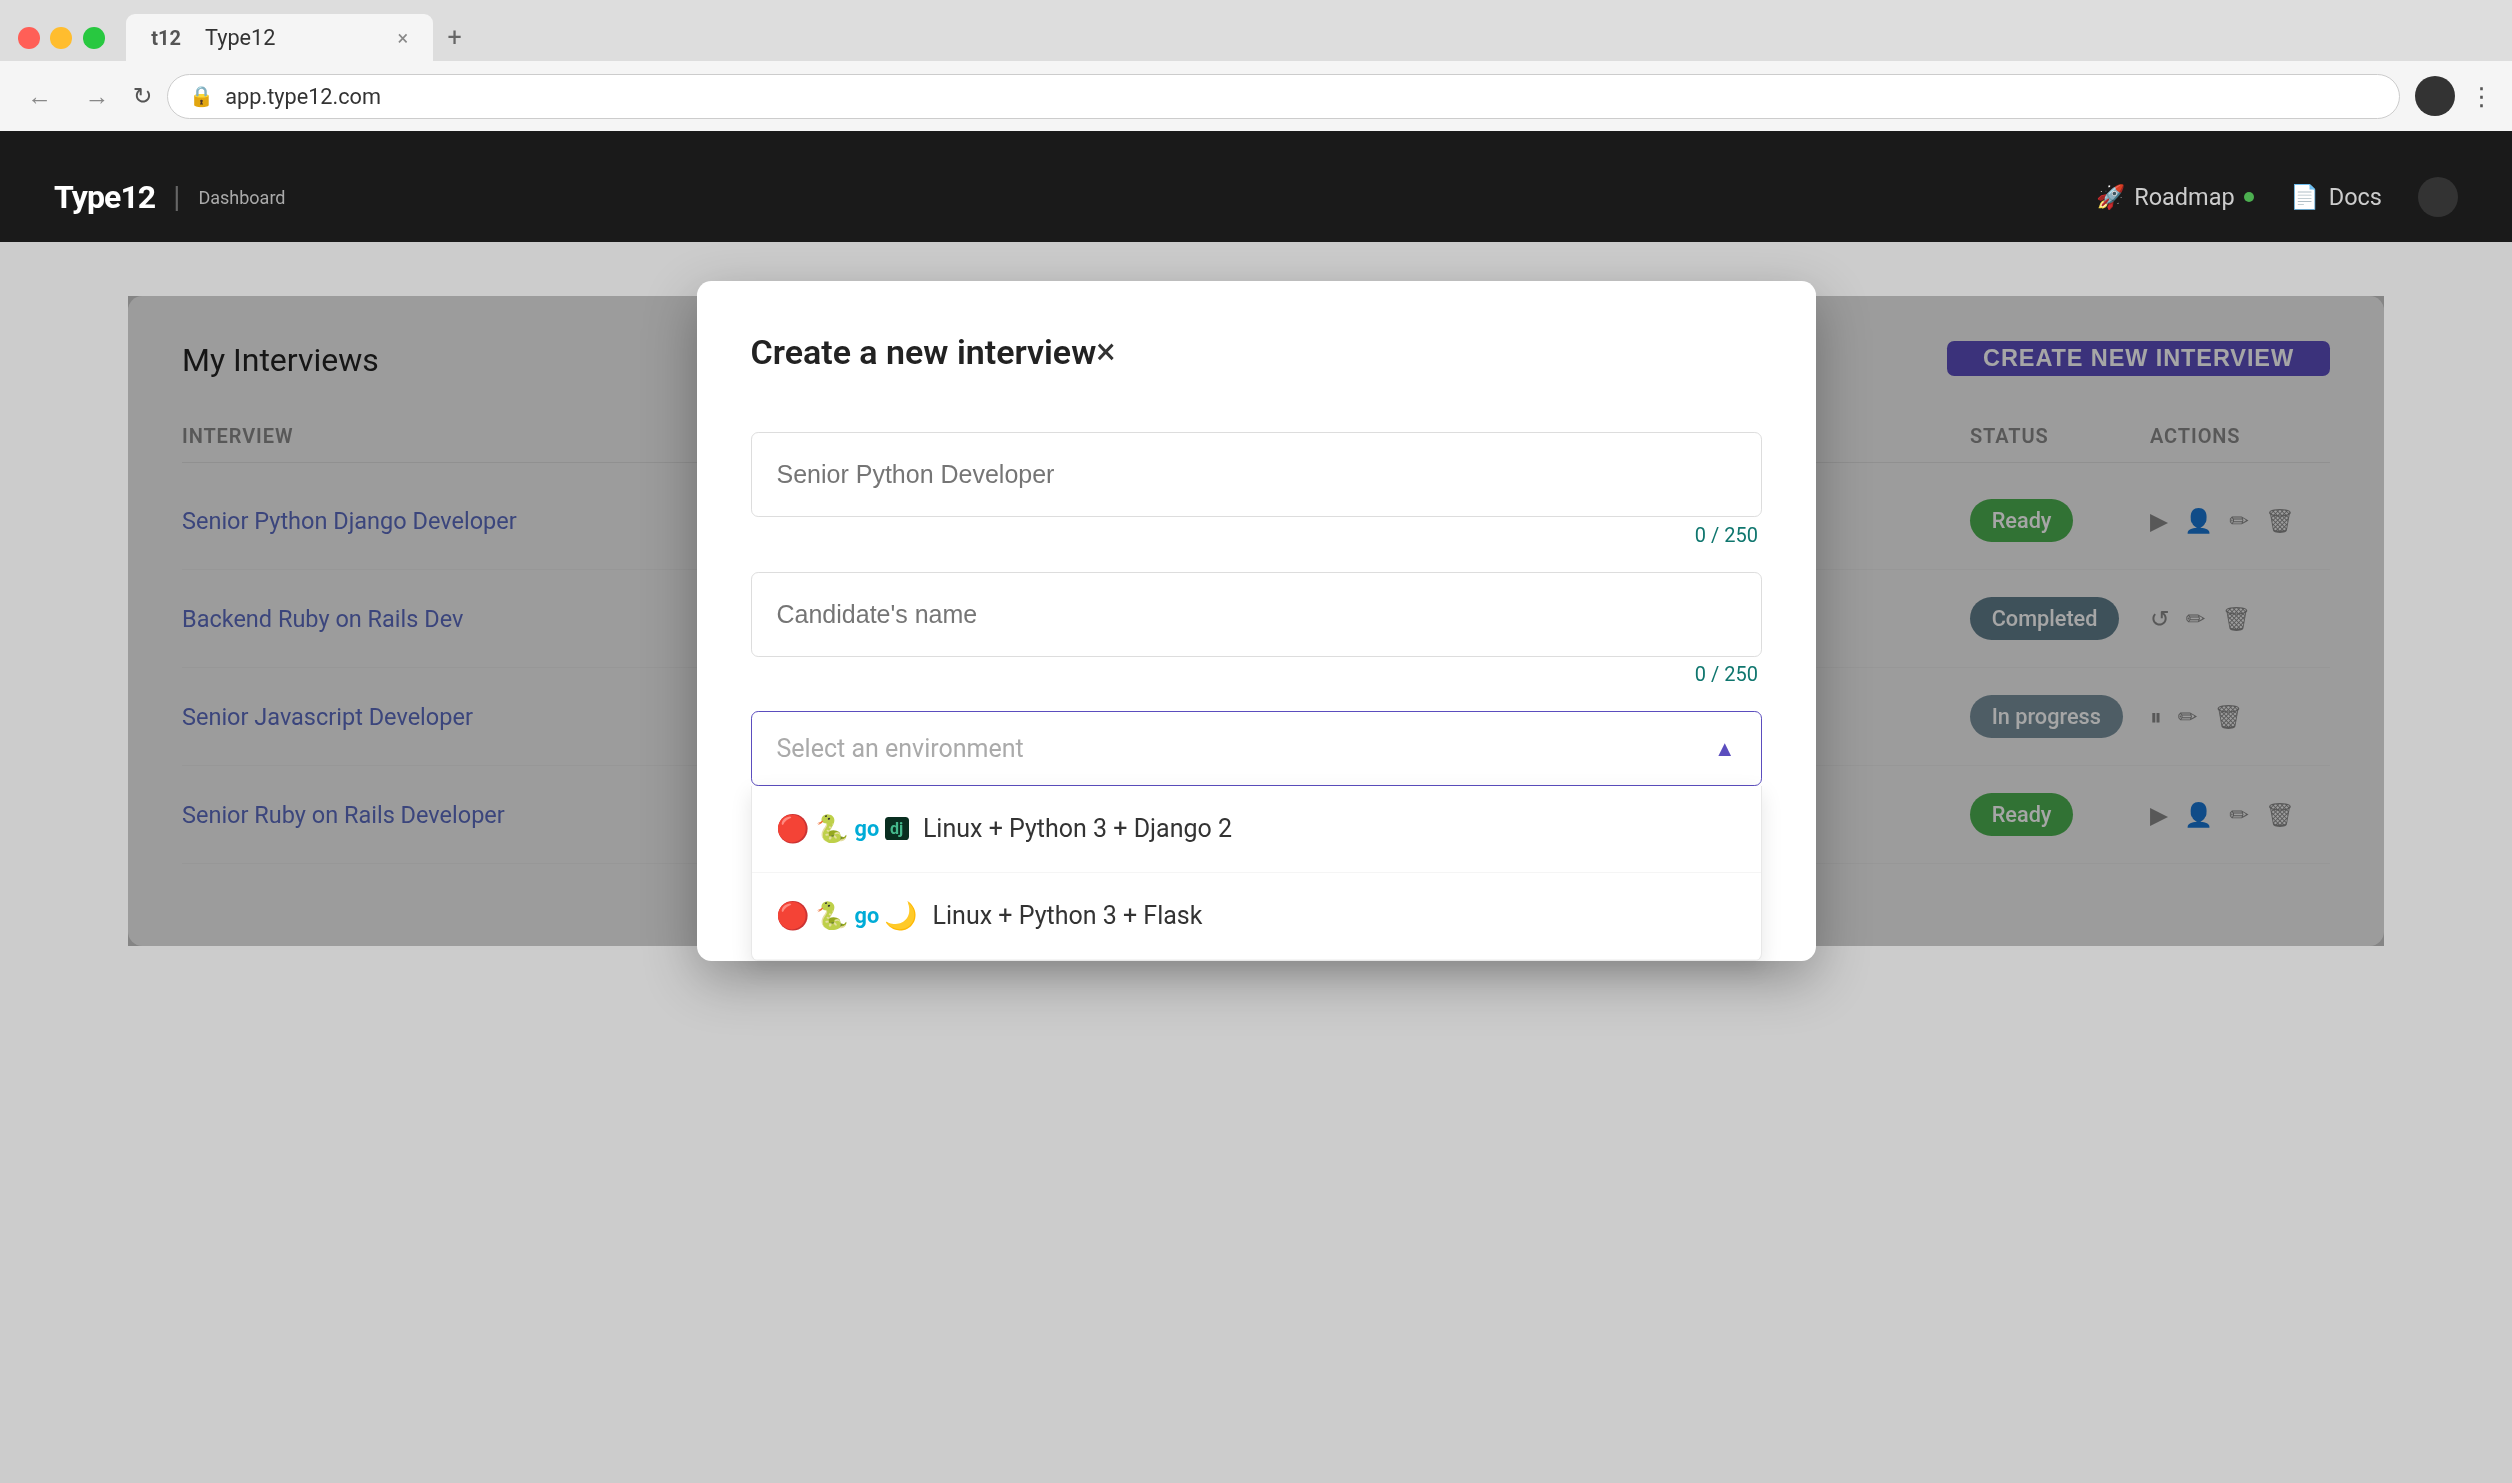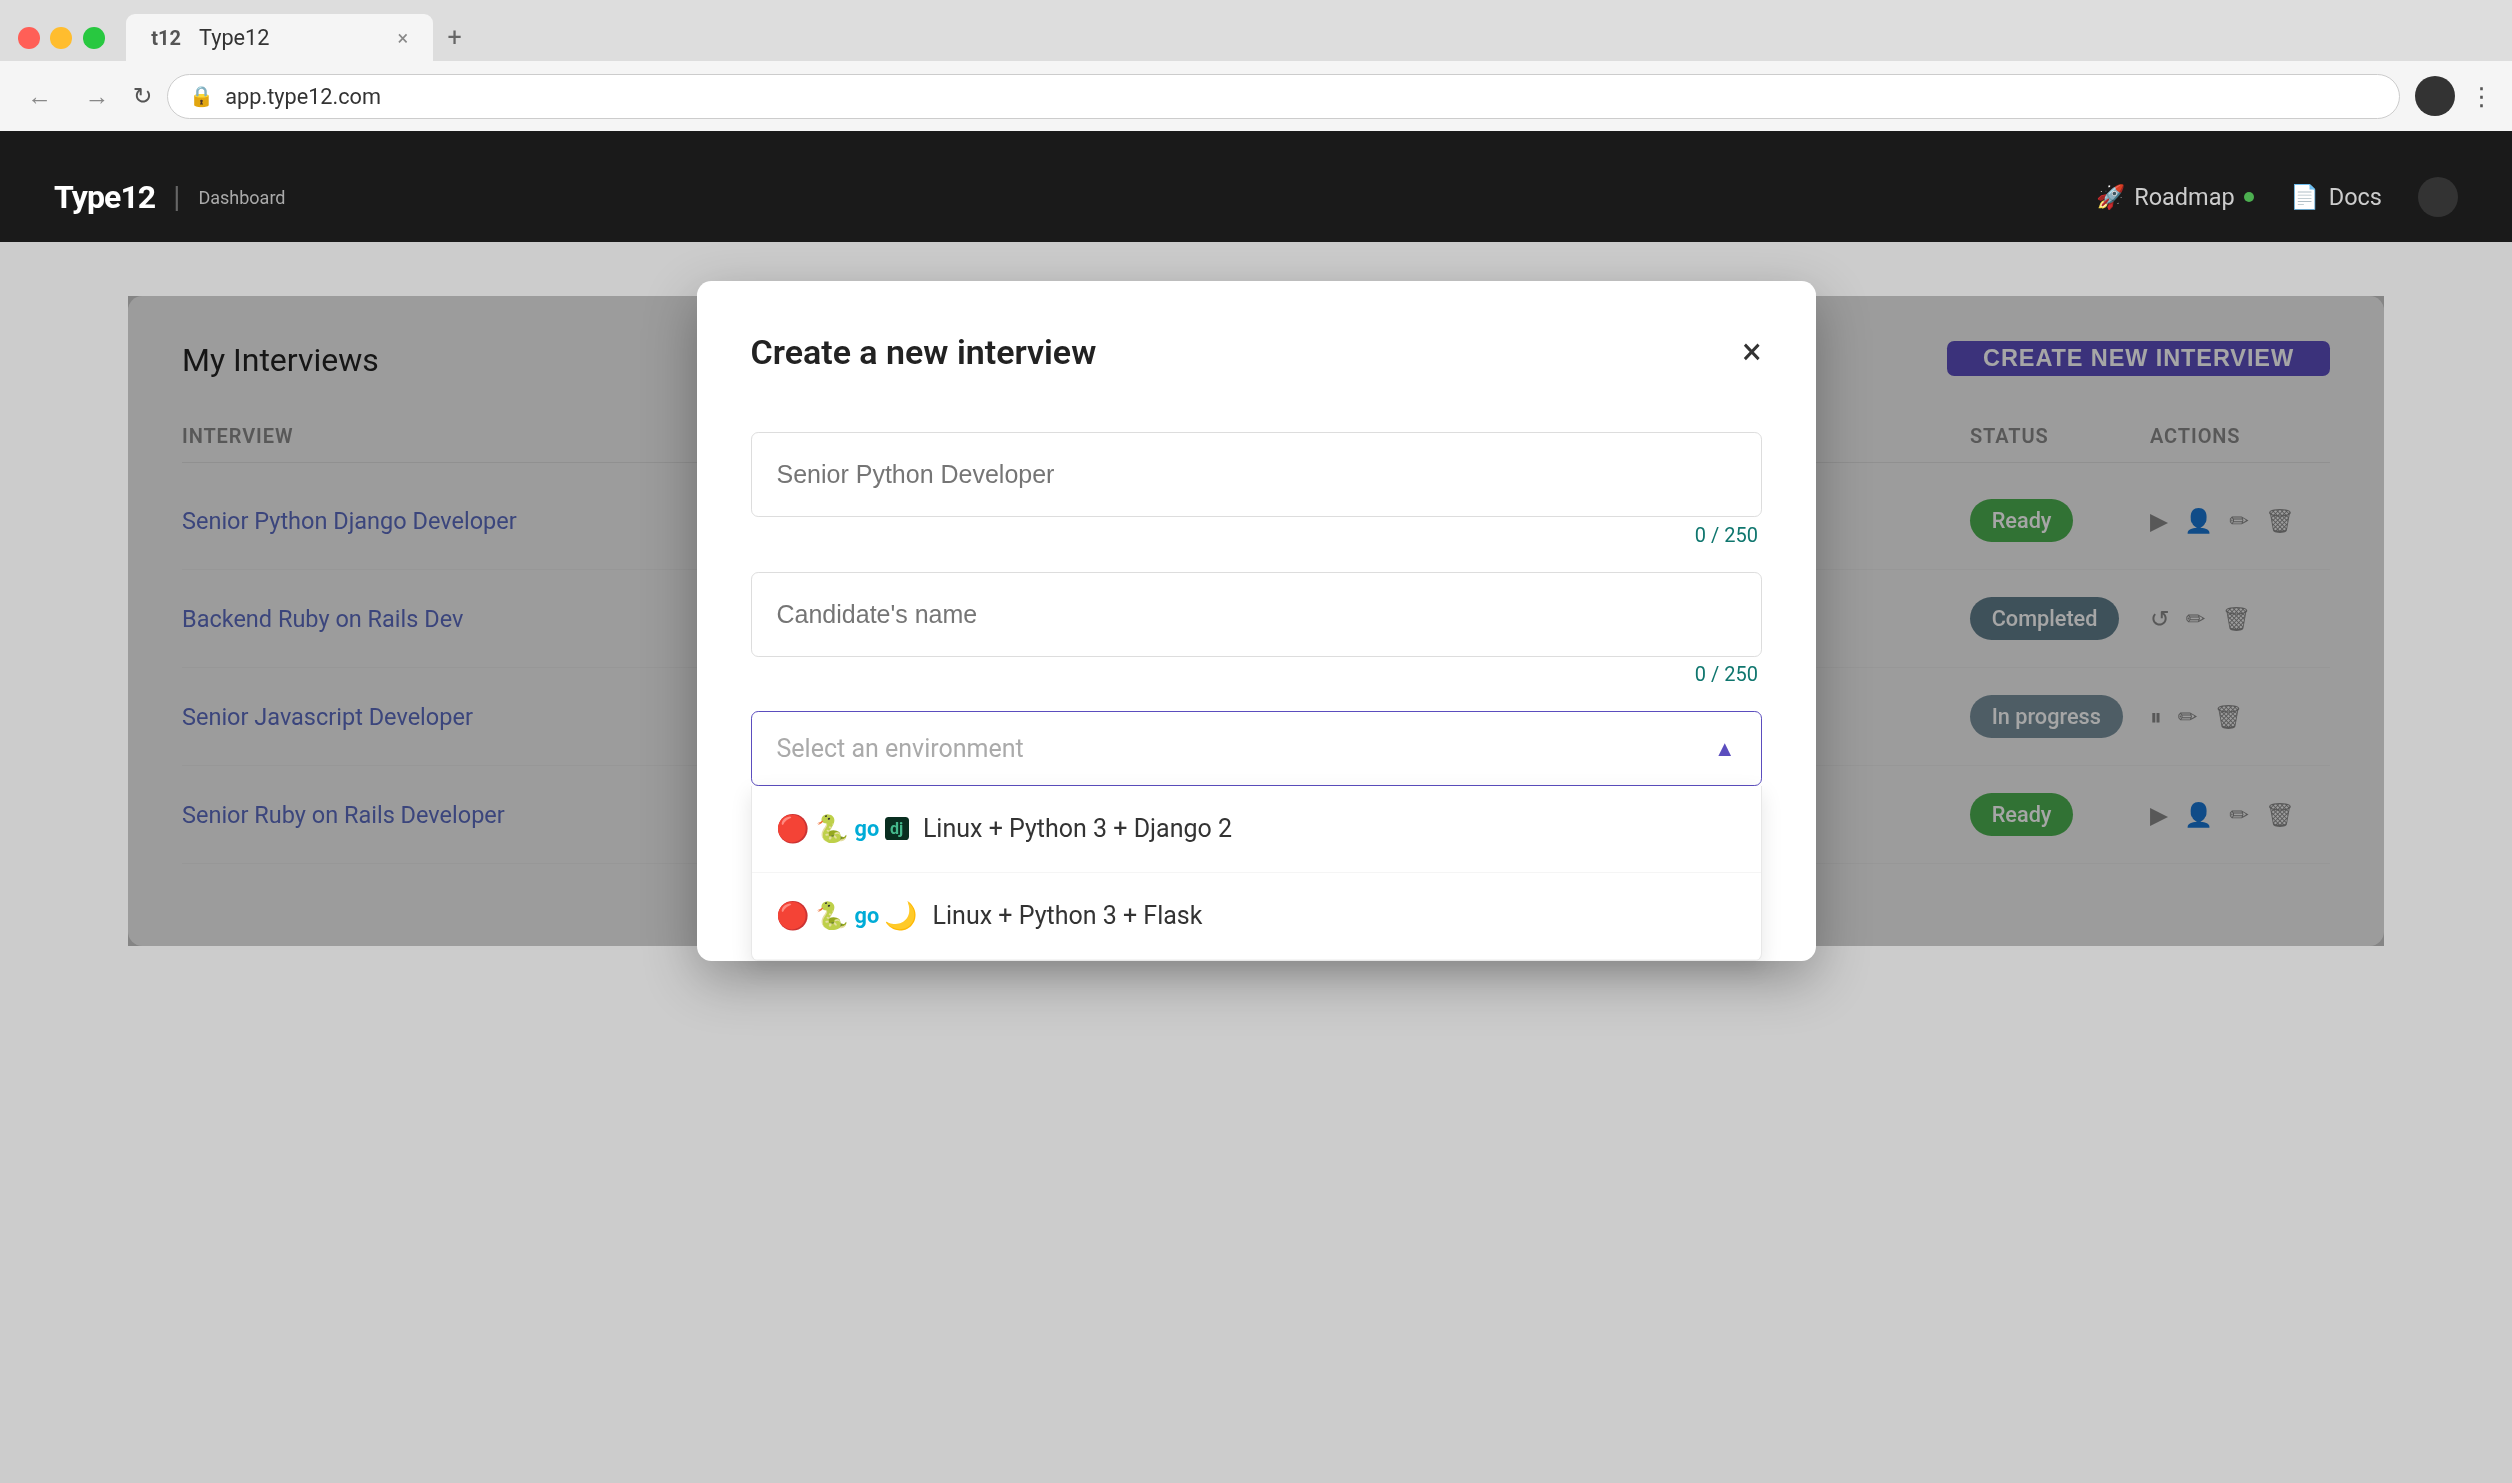--- a/index.html
+++ b/index.html
@@ -40,21 +40,21 @@
     }
     .dot-red { background: #ff5f57; }
     .dot-yellow { background: #ffbd2e; }
     .dot-green { background: #28c840; }
     .browser-tab {
       background: #f5f5f5;
       border-radius: 9px 9px 0 0;
       padding: 10.8px 25px;
       display: flex;
       align-items: center;
-      gap: 18px;
+      gap: 24px;
       font-size: 21.7px;
       color: #333;
       min-width: 307px;
     }
     .tab-favicon {
       font-size: 20px;
       font-weight: bold;
       color: #555;
     }
     .tab-close {
@@ -276,21 +276,20 @@
     .modal {
       background: #fff;
       border-radius: 14.4px;
       width: 1119px;
       padding: 51px 54px 0;
       position: relative;
       box-shadow: 0 18px 54px rgba(0,0,0,0.3);
     }
     .modal-header {
       display: flex;
-      justify-content: space-between;
       align-items: center;
       margin-bottom: 60px;
     }
     .modal-title {
       font-size: 34px;
       font-weight: 600;
       color: #222;
     }
     .modal-close {
       font-size: 36px;

